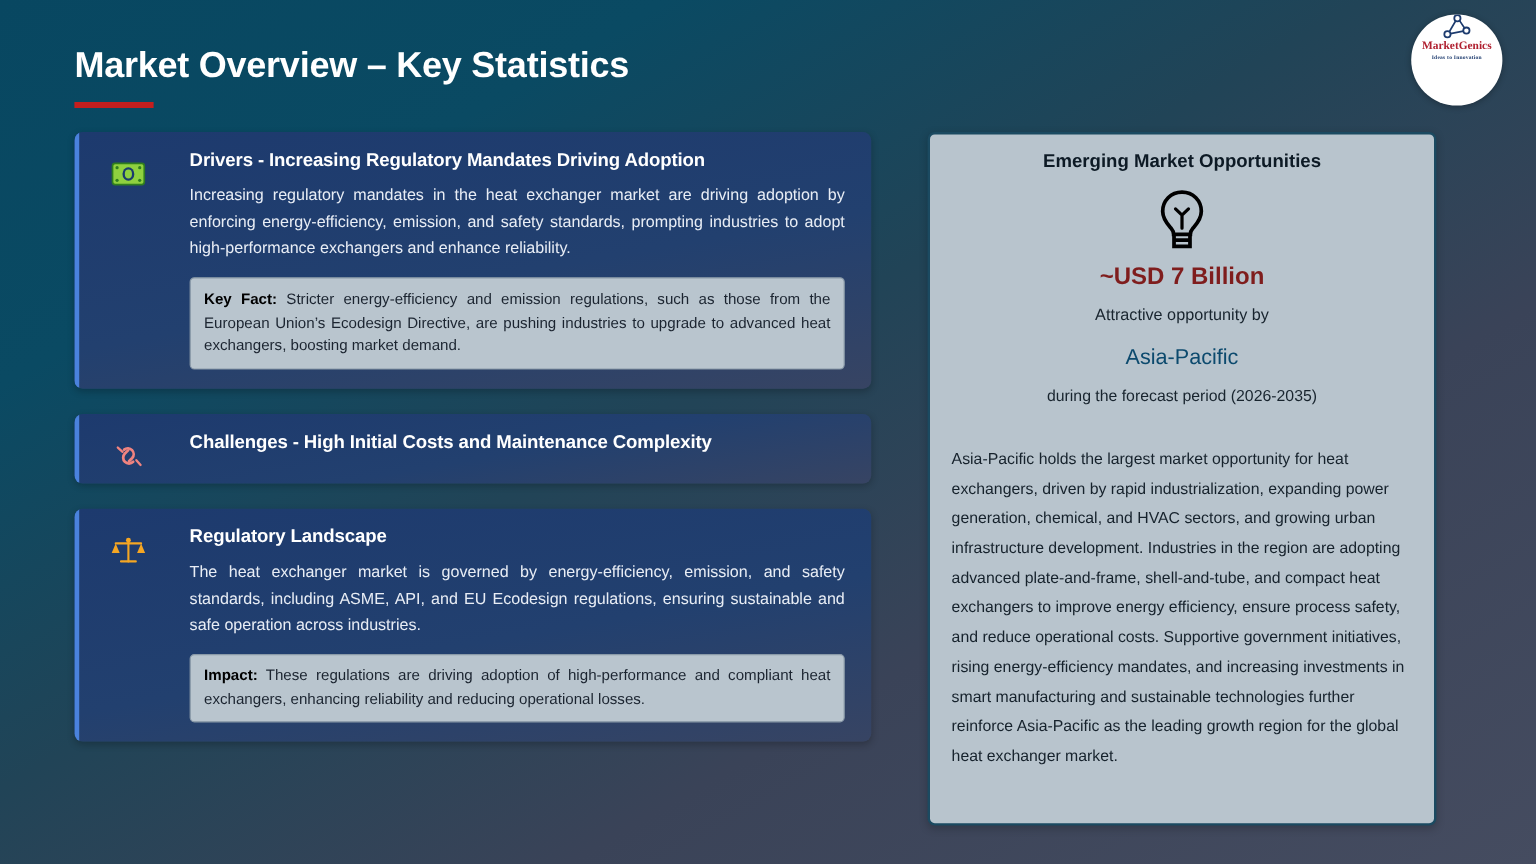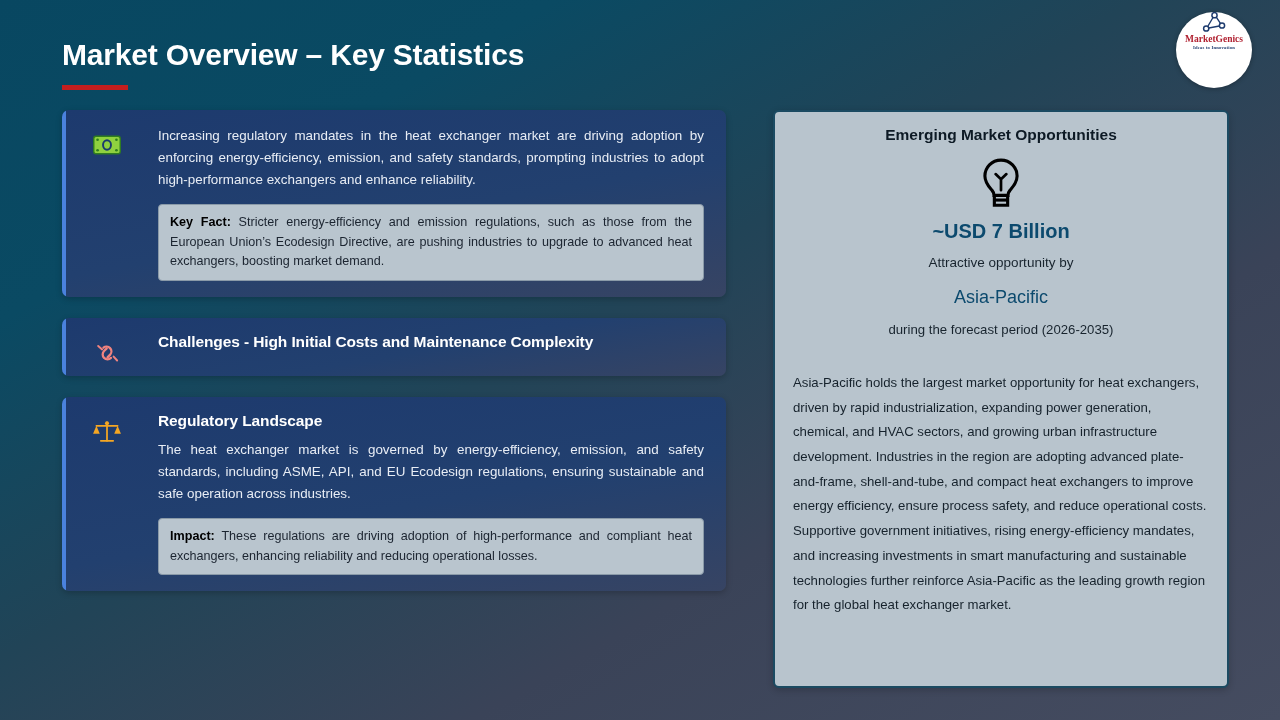--- a/index.html
+++ b/index.html
@@ -78,35 +78,35 @@
     border: 1px solid #8a9aa8; border-radius: 4px;
     padding: 8px 11px;
     font-size: 12.6px; color: #1b2430; line-height: 1.55;
     text-align: justify;
   }
   .note-box b { font-weight: bold; color: #000; }
 
   
   .right-panel {
     position: absolute; left: 773px; top: 110px;
-    width: 456px; height: 578px;
+    width: 424px; height: 578px;
     background: #b8c4cd;
     border: 2px solid #1b4a61;
     border-radius: 6px;
     padding: 14px 18px 10px;
     text-align: center;
     box-shadow: 0 2px 7px rgba(0,0,0,.2);
   }
   .panel-title {
     font-size: 15.5px; font-weight: bold; color: #0d1a25;
     margin-bottom: 14px;
   }
   .bulb-wrap { display: flex; justify-content: center; margin: 6px 0 8px; }
   .panel-value {
-    font-size: 20px; font-weight: bold; color: #0c4a6e; margin-top: 6px;
+    font-size: 20px; font-weight: bold; color: #7f1d1d; margin-top: 6px;
   }
   .panel-sub {
     font-size: 13.5px; color: #18242e; margin-top: 12px;
   }
   .panel-region {
     font-size: 18px; font-weight: normal; color: #0c4a6e; margin-top: 17px;
   }
   .panel-period {
     font-size: 13.2px; color: #18242e; margin-top: 14px;
   }
@@ -141,20 +141,21 @@
         <rect x="2" y="7" width="30" height="20" rx="2.5" fill="#8fd13f" stroke="#2f7d1e" stroke-width="1.6"></rect>
         <ellipse cx="17" cy="17" rx="5.6" ry="6.4" fill="#1a3a6e"></ellipse>
         <ellipse cx="17" cy="17" rx="3.4" ry="4.2" fill="#8fd13f"></ellipse>
         <circle cx="6.3" cy="11" r="1.5" fill="#2f7d1e"></circle>
         <circle cx="27.7" cy="11" r="1.5" fill="#2f7d1e"></circle>
         <circle cx="6.3" cy="23" r="1.5" fill="#2f7d1e"></circle>
         <circle cx="27.7" cy="23" r="1.5" fill="#2f7d1e"></circle>
       </svg>
     </div>
     <div class="card-body">
+      <div class="card-heading">Drivers - Increasing Regulatory Mandates Driving Adoption</div>
       <div class="card-text">Increasing regulatory mandates in the heat exchanger market are driving adoption by enforcing energy-efficiency, emission, and safety standards, prompting industries to adopt high-performance exchangers and enhance reliability.</div>
       <div class="note-box">
         <b>Key Fact:</b><span> Stricter energy-efficiency and emission regulations, such as those from the European Union’s Ecodesign Directive, are pushing industries to upgrade to advanced heat exchangers, boosting market demand.</span>
       </div>
     </div>
   </div>
 
   <div class="info-card">
     <div class="card-accent"></div>
     <div class="card-icon">

